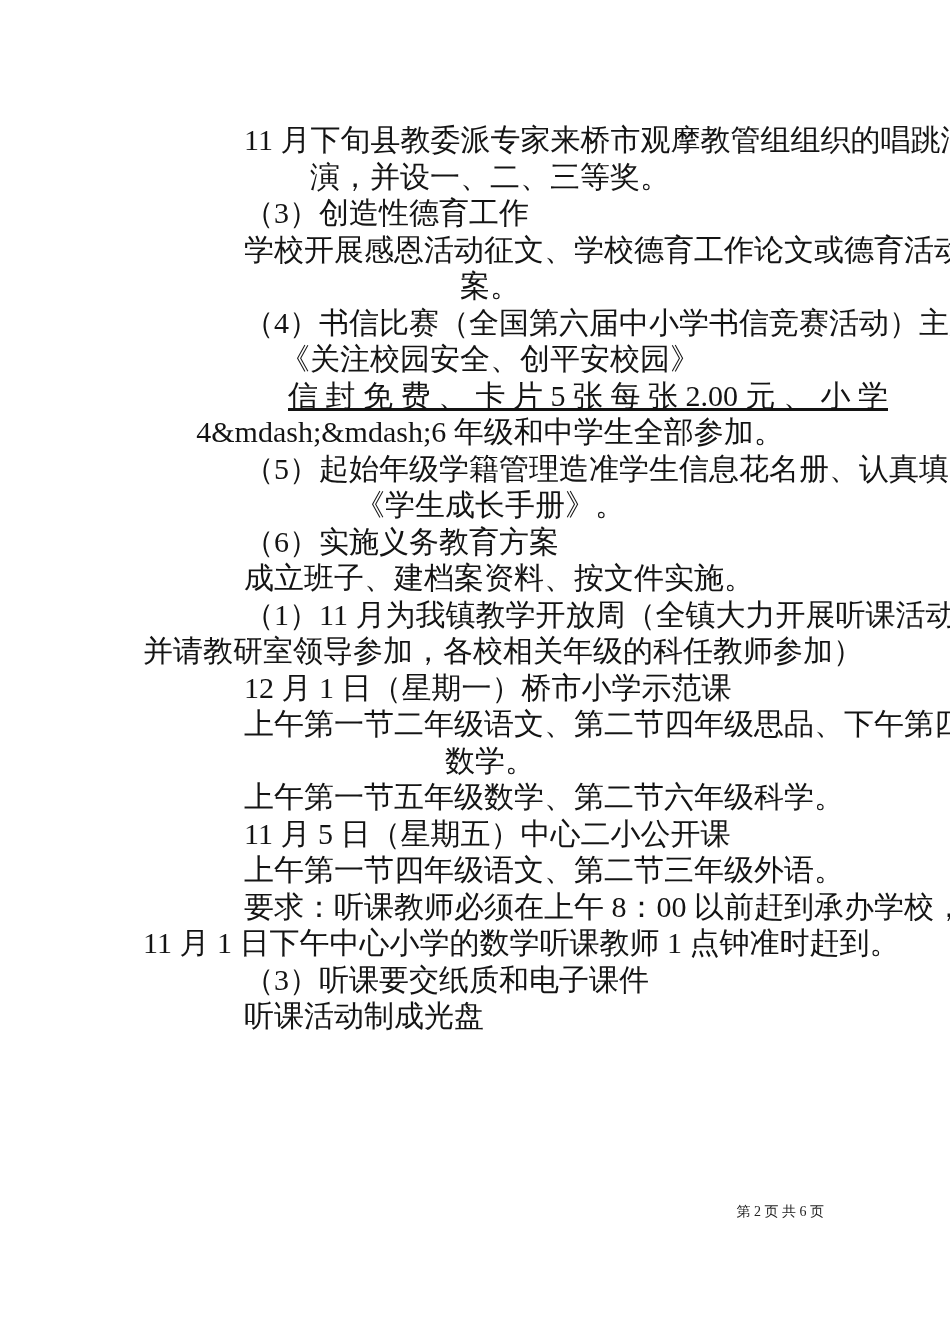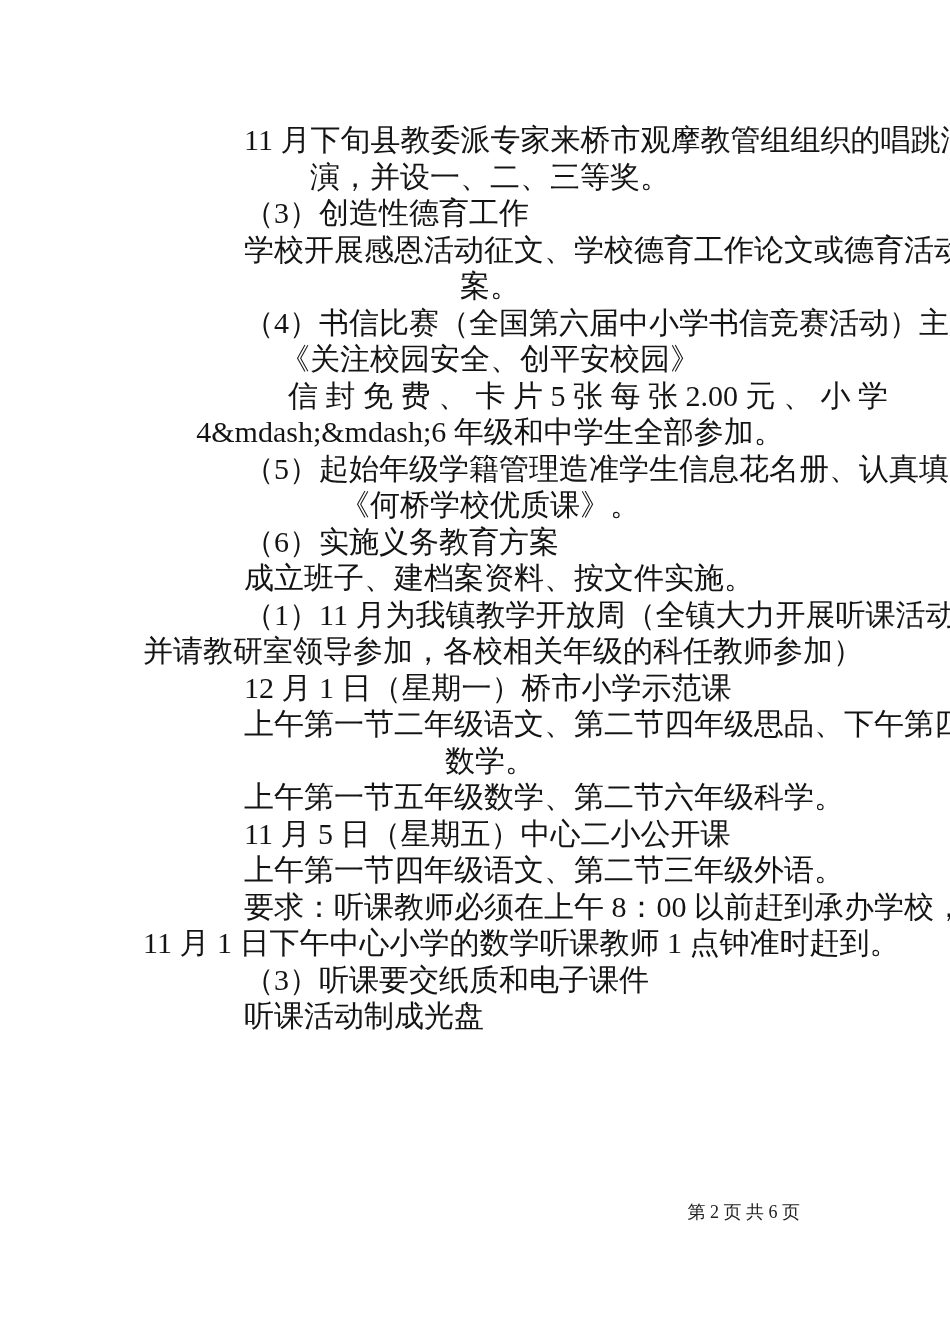--- a/index.html
+++ b/index.html
@@ -21,48 +21,48 @@
     top: 122px;
     left: 143px;
     width: 694px;
     font-size: 30px;
     line-height: 36.5px;
   }
   .line {
     white-space: nowrap;
   }
   .indent-para { padding-left: 101px; }
-  .indent-deep { padding-left: 145px; }
+  .indent-deep { padding-left: 145px; text-decoration: underline; }
   .indent-none { padding-left: 0; text-align: center; }
   .footer {
     position: absolute;
     top: 1202px;
-    right: 150px;
-    font-size: 18px;
+    right: 126px;
+    font-size: 14px;
     line-height: 20px;
     color: #222222;
     white-space: nowrap;
   }
 </style>
 </head>
 <body>
 
 <div class="page">
   <div class="content" id="lines-container">
       <div class="line indent-para">11 月下旬县教委派专家来桥市观摩教管组组织的唱跳汇</div>
       <div class="line indent-none">演，并设一、二、三等奖。</div>
       <div class="line indent-para">（3）创造性德育工作</div>
       <div class="line indent-para">学校开展感恩活动征文、学校德育工作论文或德育活动教</div>
       <div class="line indent-none">案。</div>
       <div class="line indent-para">（4）书信比赛（全国第六届中小学书信竞赛活动）主题；</div>
       <div class="line indent-none">《关注校园安全、创平安校园》</div>
       <div class="line indent-deep">信 封 免 费 、 卡 片 5 张 每 张 2.00 元 、 小 学</div>
       <div class="line indent-none">4&amp;mdash;&amp;mdash;6 年级和中学生全部参加。</div>
       <div class="line indent-para">（5）起始年级学籍管理造准学生信息花名册、认真填写</div>
-      <div class="line indent-none">《何桥学校优质课》。</div>
+      <div class="line indent-none">《学生成长手册》。</div>
       <div class="line indent-para">（6）实施义务教育方案</div>
       <div class="line indent-para">成立班子、建档案资料、按文件实施。</div>
       <div class="line indent-para">（1）11 月为我镇教学开放周（全镇大力开展听课活动主，</div>
       <div class="line indent-none">并请教研室领导参加，各校相关年级的科任教师参加）</div>
       <div class="line indent-para">12 月 1 日（星期一）桥市小学示范课</div>
       <div class="line indent-para">上午第一节二年级语文、第二节四年级思品、下午第四节</div>
       <div class="line indent-none">数学。</div>
       <div class="line indent-para">上午第一节五年级数学、第二节六年级科学。</div>
       <div class="line indent-para">11 月 5 日（星期五）中心二小公开课</div>
       <div class="line indent-para">上午第一节四年级语文、第二节三年级外语。</div>

